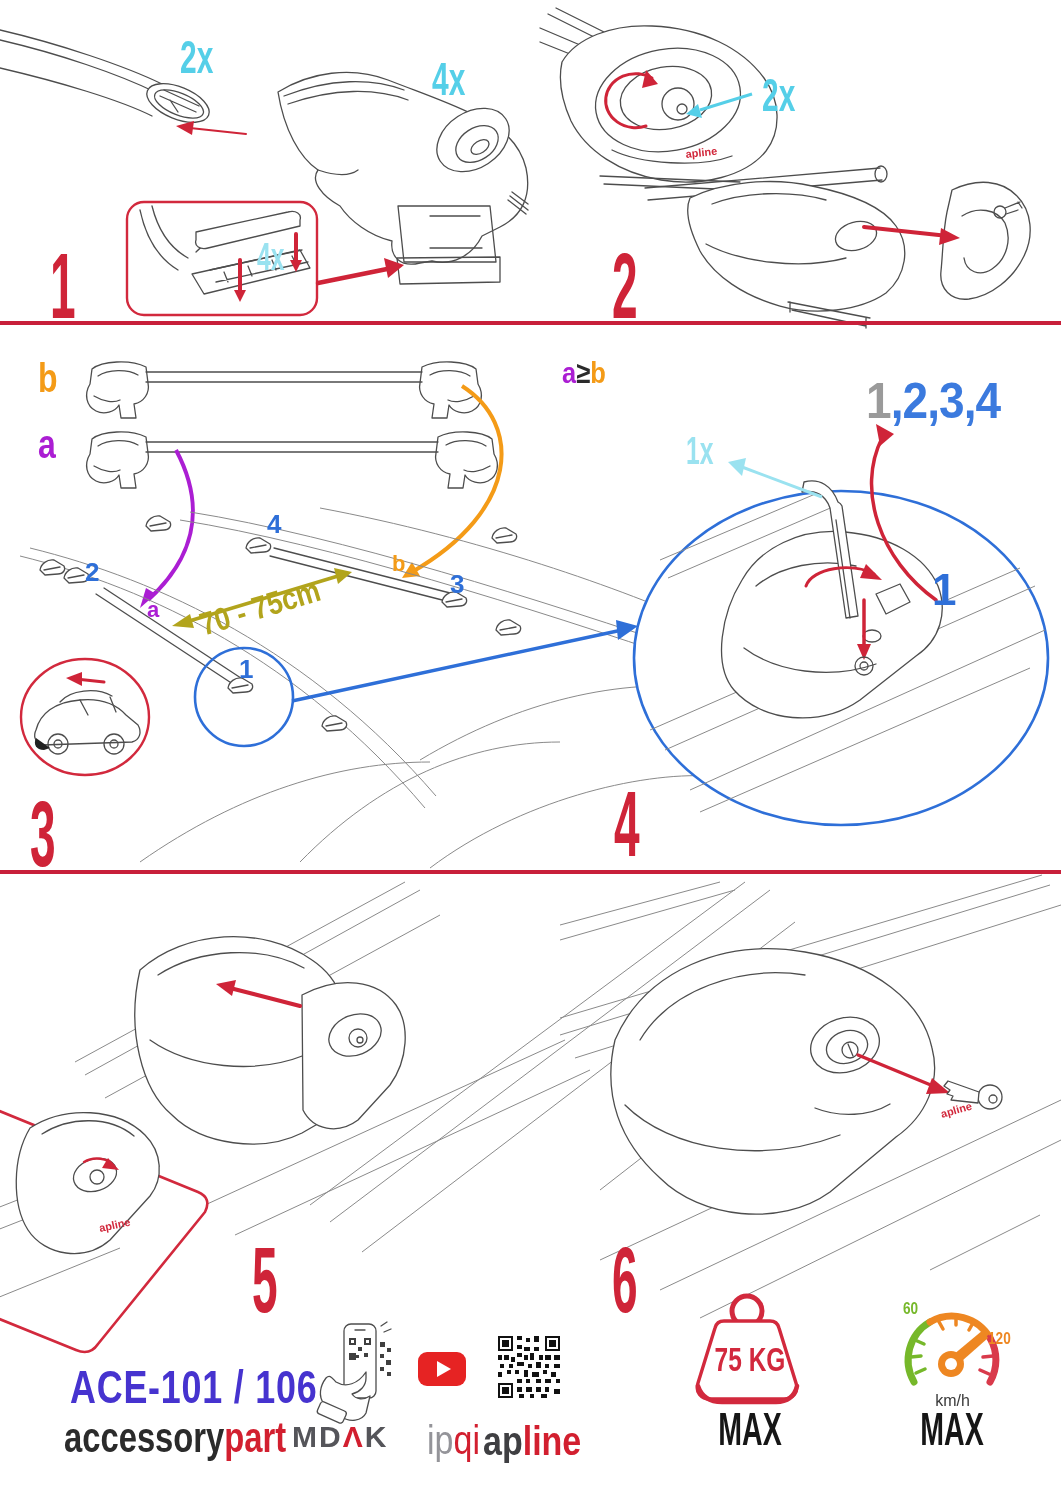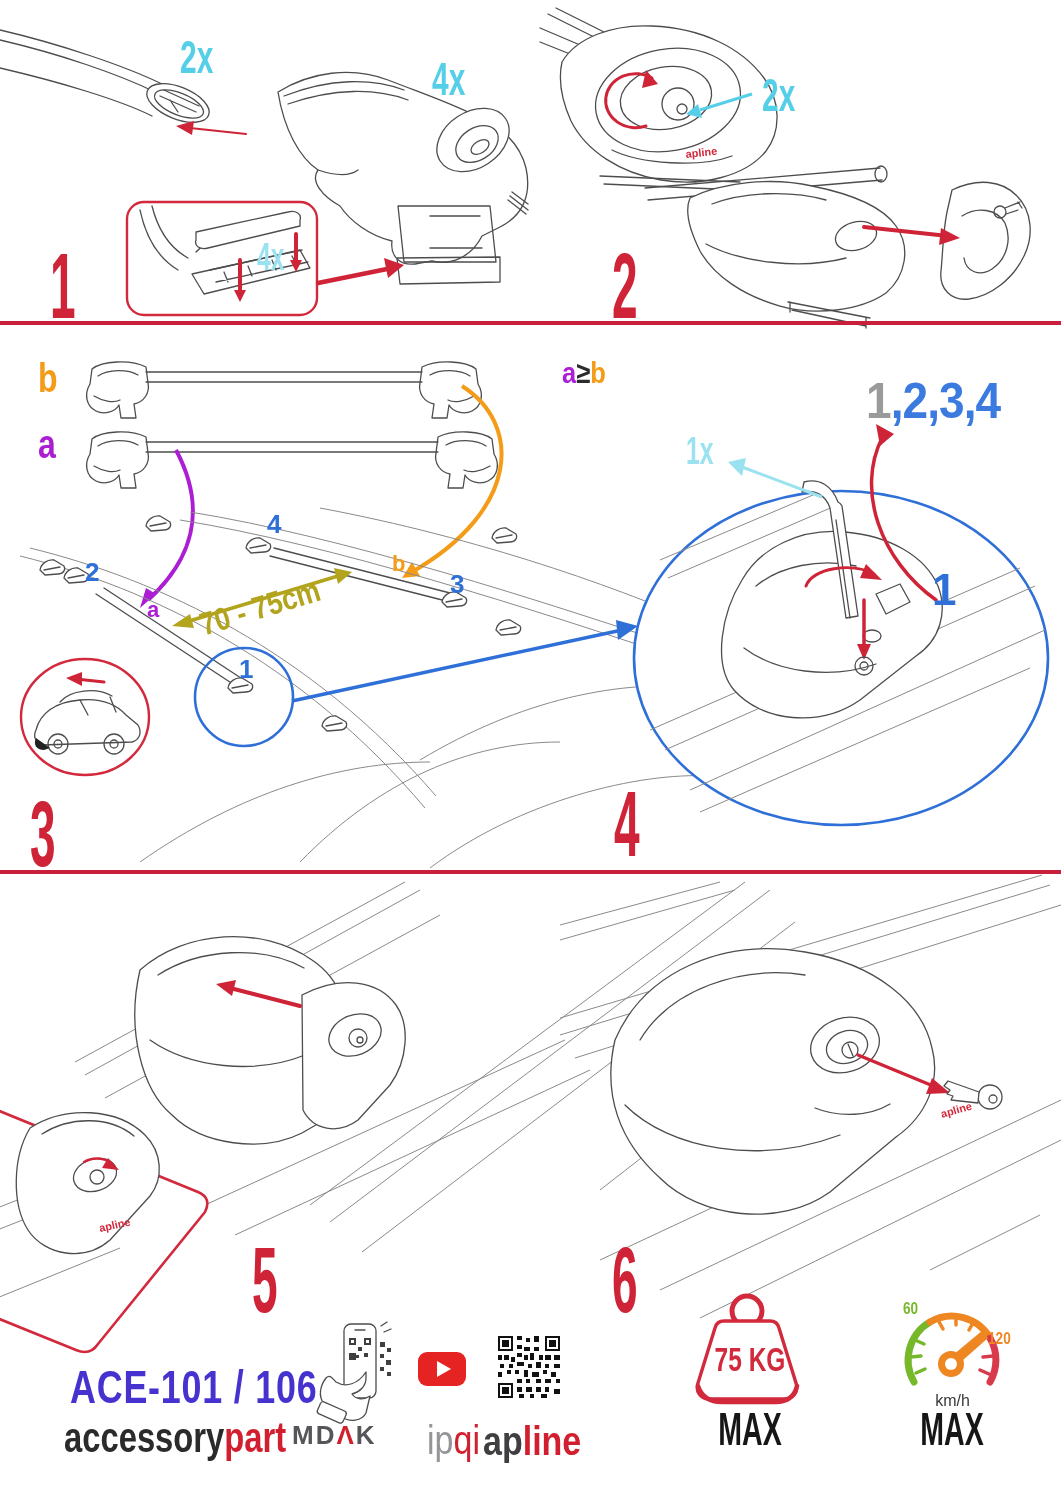--- a/index.html
+++ b/index.html
@@ -22,21 +22,21 @@
   .sm-letter{font-weight:700;font-size:22px;}
   .purple{color:#ab1ed3;}  .orange{color:#f49b17;}  .ink{color:#2b2b2b;}
   .rule{font-weight:700;font-size:30px;transform:scaleX(.85);transform-origin:0 0;}
   .seq{font-weight:700;font-size:50px;transform:scaleX(.92);transform-origin:0 0;letter-spacing:-1px;}
   .seq .first{color:#9a9a9a;} .seq .rest{color:#3b7ade;}
   .span-label{font-weight:700;font-size:32px;color:#b2a41c;transform:rotate(-17deg) scaleX(.85);transform-origin:0 0;}
   .divider{position:absolute;left:0;width:1061px;height:4px;background:#c8203a;}
   .model{font-weight:700;font-size:46px;color:#4633cf;transform:scaleX(.78);transform-origin:0 0;letter-spacing:1px;}
   .brand{font-weight:700;font-size:42px;transform:scaleX(.78);transform-origin:0 0;}
   .brand .bk{color:#2b2b2b;} .brand .rd{color:#d21f2f;}
-  .mdak{font-weight:700;font-size:26px;color:#55555a;letter-spacing:2px;}
+  .mdak{font-weight:700;font-size:30px;color:#55555a;letter-spacing:2px;}
   .mdak .rd{color:#d21f2f;}
   .ipqi{font-size:40px;color:#949499;transform:scaleX(.85);transform-origin:0 0;}
   .ipqi .rd{color:#d21f2f;}
   .apline{font-weight:700;font-size:40px;color:#3f3f42;transform:scaleX(.85);transform-origin:0 0;}
   .apline .rd{color:#d21f2f;}
   .max{font-weight:700;font-size:46px;color:#161616;transform:scaleX(.62);transform-origin:50% 0;text-align:center;}
   .kg{font-weight:700;font-size:34px;color:#d2293d;transform:scaleX(.72);transform-origin:50% 0;text-align:center;}
   .gauge-lab{font-weight:700;font-size:17px;transform:scaleX(.8);transform-origin:0 0;}
   .green{color:#76b82a;} .gorange{color:#ee8722;}
   .kmh{font-size:16px;color:#3a3a3a;text-align:center;}

